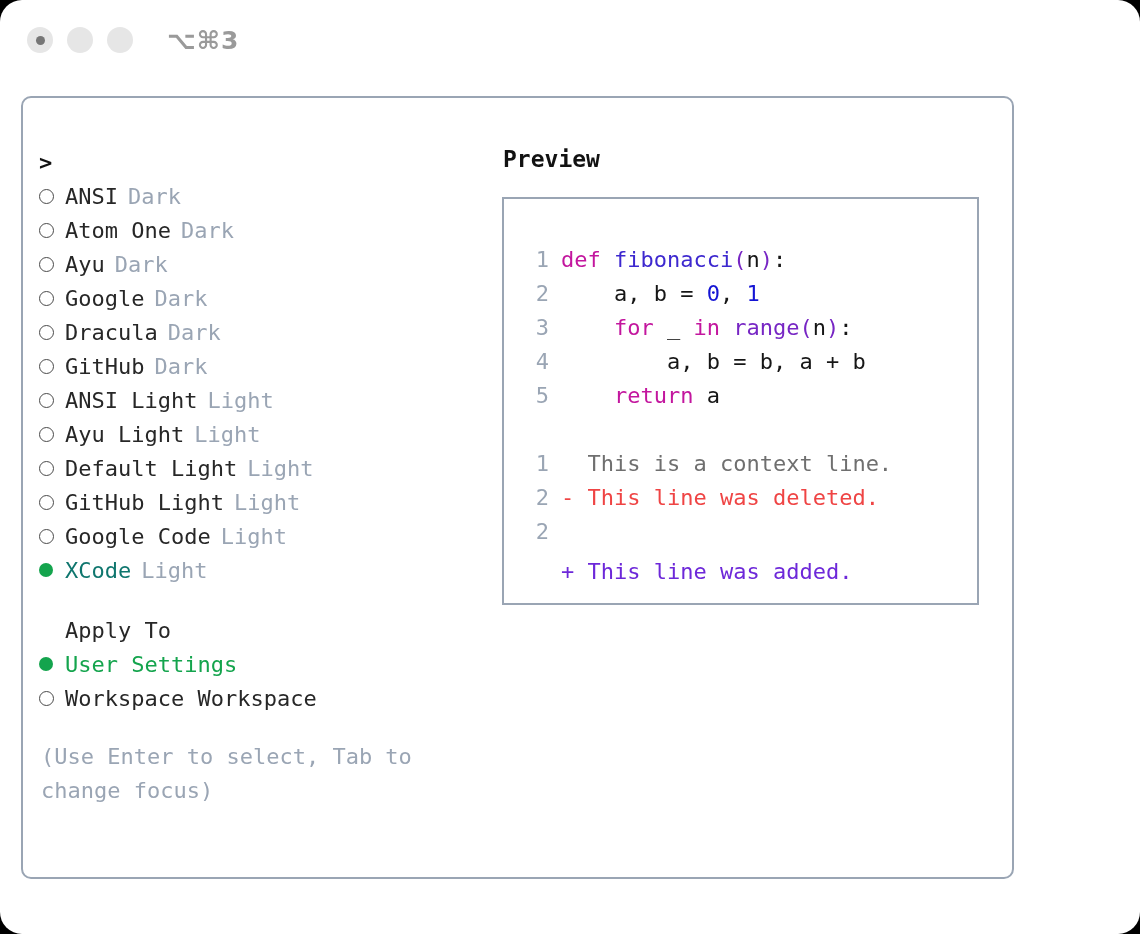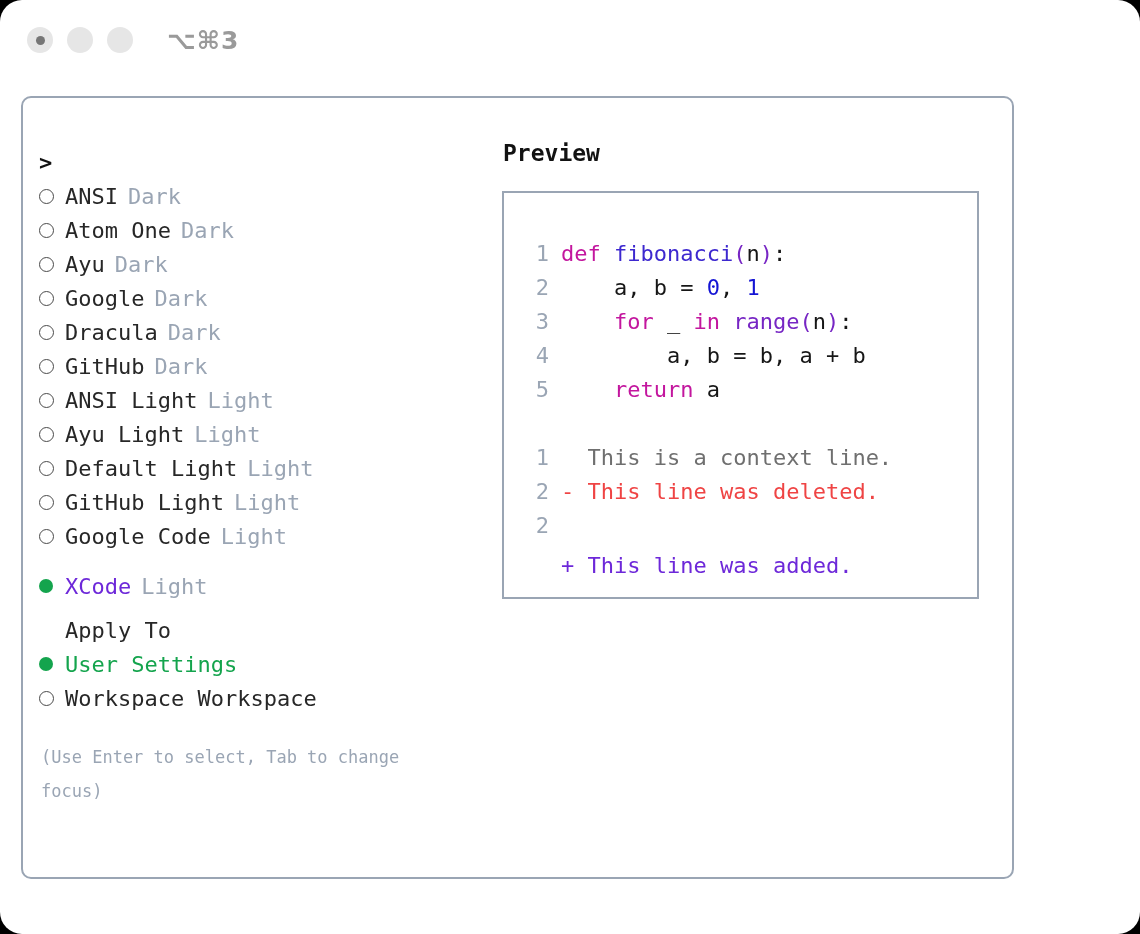--- a/index.html
+++ b/index.html
@@ -134,49 +134,49 @@
   .section-title {
     font-weight: 700;
     color: #121212;
     font-size: 23px;
   }
   .caret {
     font-weight: 700;
     color: #121212;
   }
   .theme-name { color: #272727; }
-  .theme-name.selected { color: #6d28d9; margin-top: 16px; }
+  .theme-name.selected { color: #0f766e; }
   .theme-kind {
     color: #9aa5b4;
     margin-left: 10px;
   }
   .apply-label {
     color: #272727;
     font-size: 22px;
   }
   .apply-name { color: #272727; }
   .apply-name.selected { color: #14a44d; }
 
   .spacer-lg { height: 26px; }
   .spacer-md { height: 24px; }
 
   .hint {
     color: #9aa5b4;
-    font-size: 17px;
+    font-size: 22px;
     line-height: 34px;
     width: 415px;
     white-space: normal;
     margin-left: 2px;
   }
 
   
   .right-col {
     position: absolute;
     left: 479px;
-    top: 38px;
+    top: 44px;
     width: 500px;
   }
   .preview-title {
     font-size: 23px;
     font-weight: 700;
     color: #121212;
     line-height: 34px;
     margin-left: 1px;
   }
   .preview-box {

